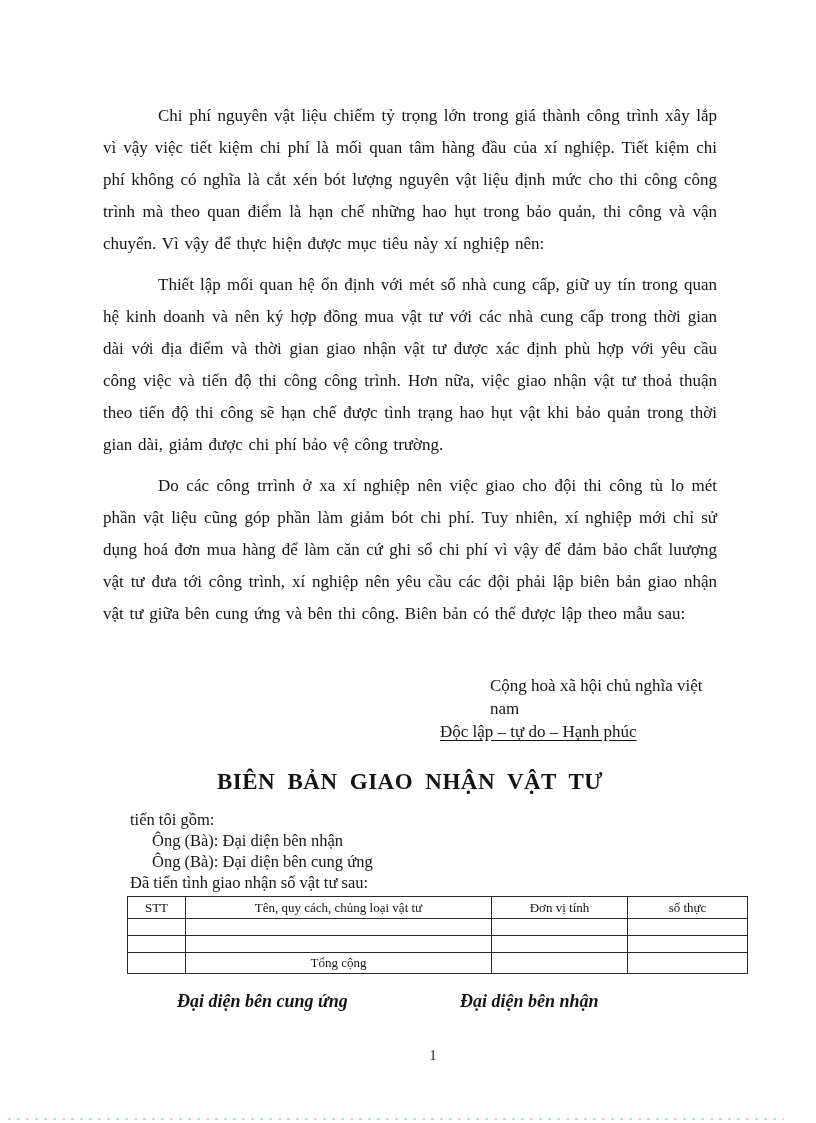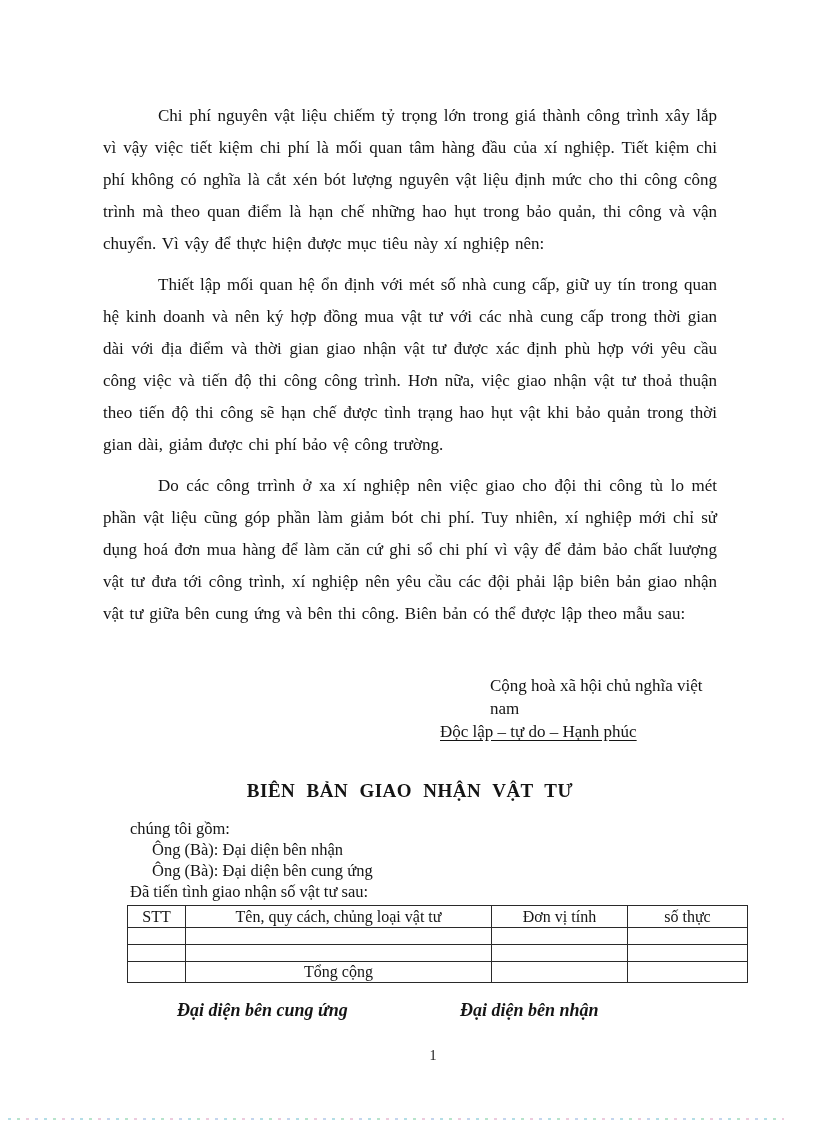--- a/index.html
+++ b/index.html
@@ -34,24 +34,24 @@
   }
   .vn-header .motto-line1 {
     margin-left: 387px;
   }
   .vn-header .motto-line2 {
     margin-left: 337px;
     text-decoration: underline;
     text-underline-offset: 3px;
   }
   .doc-title {
-    margin-top: 36px;
+    margin-top: 27px;
     text-align: center;
     font-weight: bold;
-    font-size: 19px;
+    font-size: 23px;
     letter-spacing: 0.5px;
     word-spacing: 6px;
     line-height: 24px;
   }
   .doc-subtitle {
     margin-top: 2px;
     text-align: center;
     font-style: italic;
     font-size: 17px;
     line-height: 22px;
@@ -67,21 +67,21 @@
     margin-left: 24px;
     margin-top: 3px;
     width: 620px;
     border-collapse: collapse;
     table-layout: fixed;
   }
   table.materials th, table.materials td {
     border: 1.6px solid #2a2a2a;
     padding: 0;
     font-weight: normal;
-    font-size: 16px;
+    font-size: 13px;
     text-align: center;
     overflow: hidden;
   }
   tr.hdr-row   { height: 22px; }
   tr.empty-row { height: 17px; }
   tr.total-row { height: 21px; }
   .signatures {
     position: relative;
     height: 24px;
     margin-top: 17px;
@@ -127,21 +127,21 @@
 
     <div class="vn-header">
       <div class="motto-line1">Cộng hoà xã hội chủ nghĩa việt nam</div>
       <div class="motto-line2">Độc lập – tự do – Hạnh phúc</div>
     </div>
 
     <div class="doc-title">BIÊN BẢN GIAO NHẬN VẬT TƯ</div>
 
 
     <div class="intro">
-      <div class="flush">chúng tôi gồm:</div>
+      <div class="flush">tiến tôi gồm:</div>
       <div class="indented">Ông (Bà): Đại diện bên nhận</div>
       <div class="indented">Ông (Bà): Đại diện bên cung ứng</div>
       <div class="flush">Đã tiến tình giao nhận số vật tư sau:</div>
     </div>
 
     <table class="materials">
       <colgroup>
         <col style="width:58px">
         <col style="width:306px">
         <col style="width:136px">

